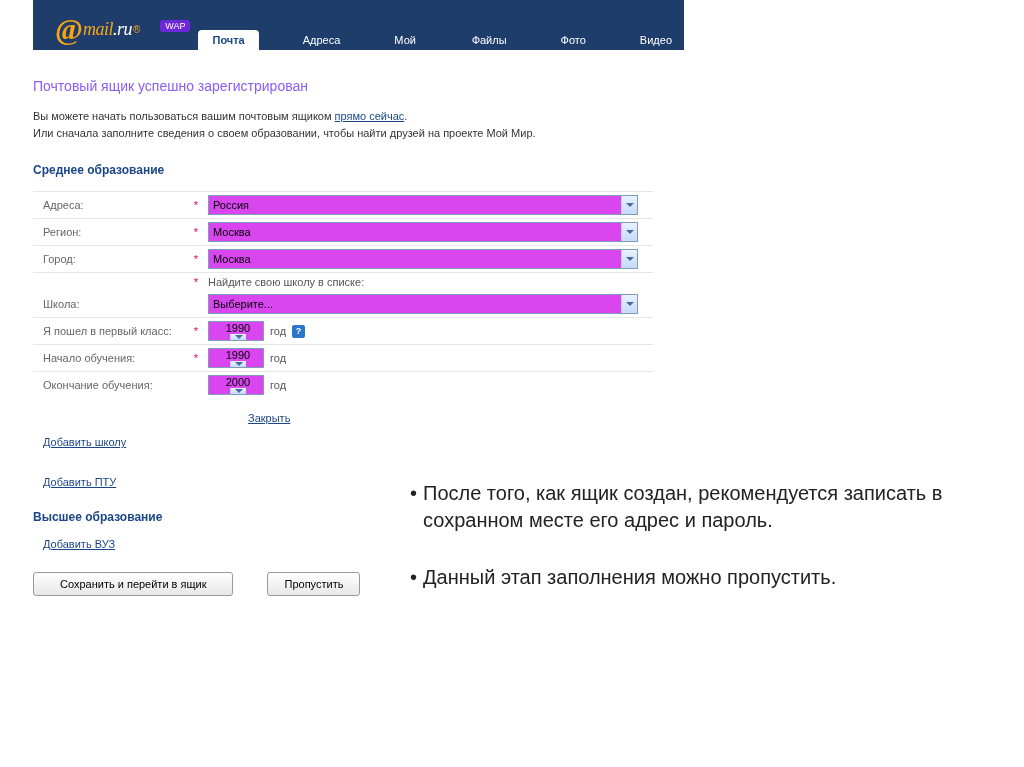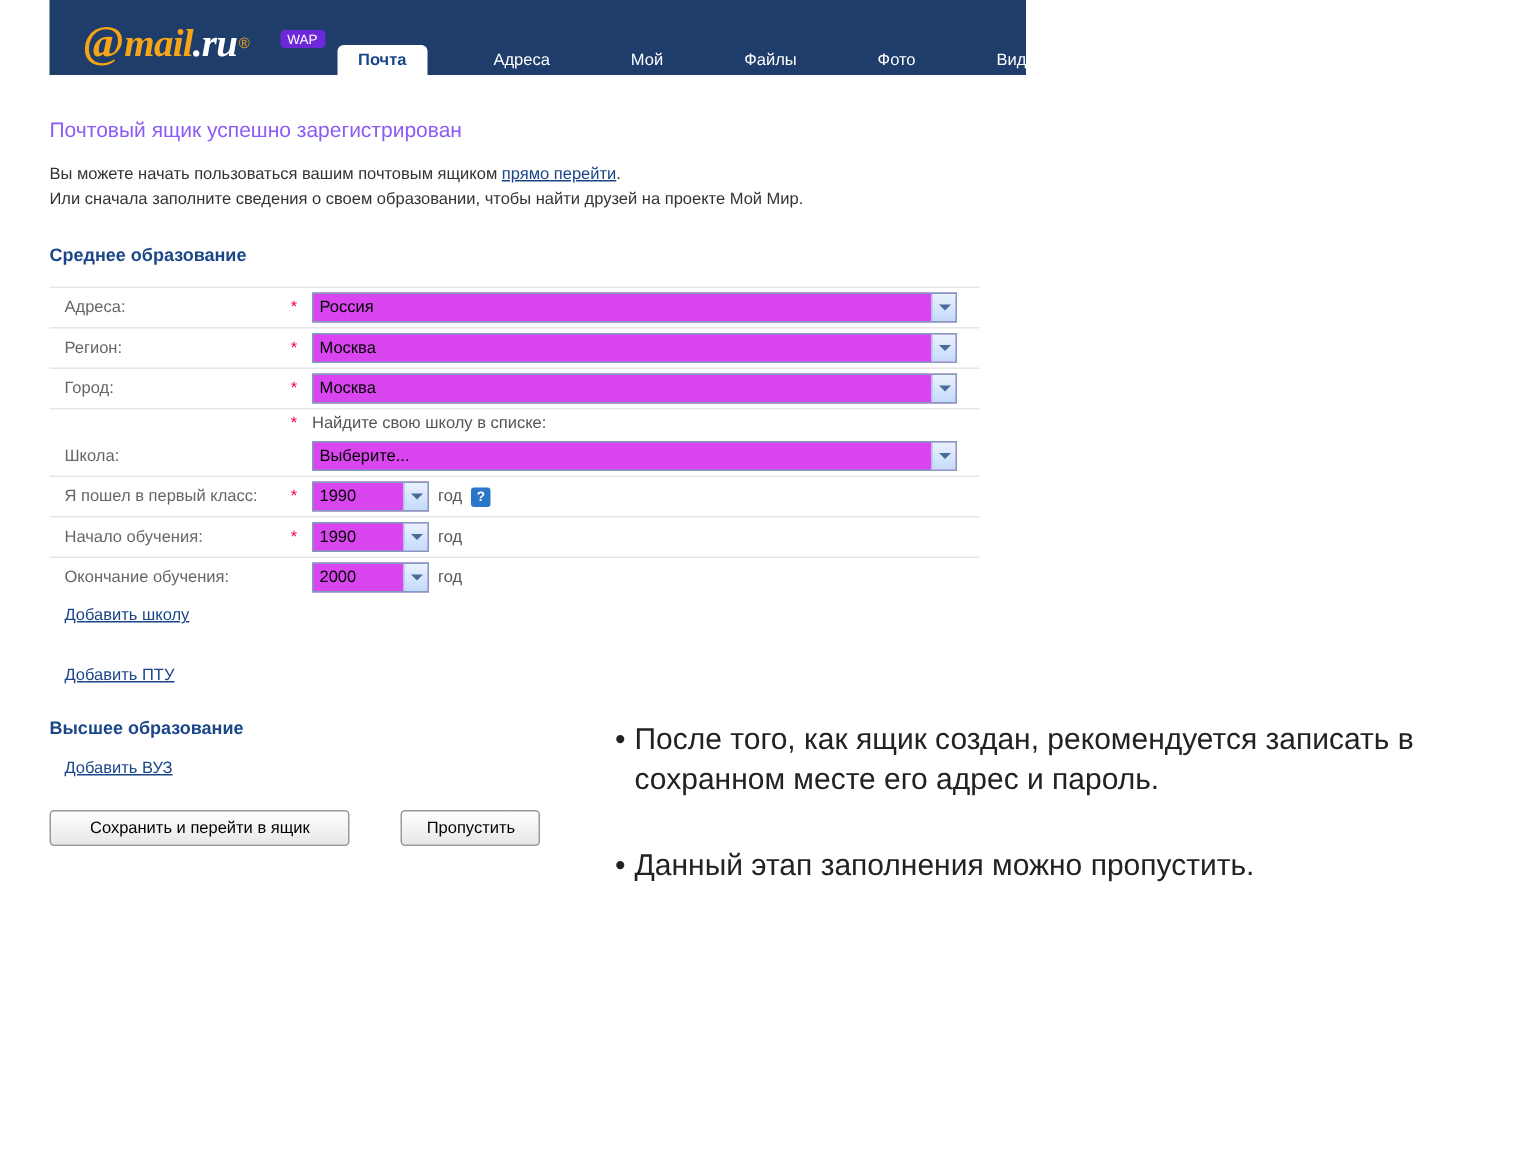--- a/index.html
+++ b/index.html
@@ -28,22 +28,22 @@
     margin-bottom: 4px;
     margin-right: 14px;
   }
   .logo-at {
     font-size: 30px;
     font-weight: bold;
     color: #f7a417;
     font-family: Georgia, serif;
   }
   .logo-text {
-    font-size: 26px;
-    font-weight: bold;
+    font-size: 18px;
+    font-weight: normal;
     font-style: italic;
     color: #f7a417;
     font-family: Georgia, serif;
     letter-spacing: -0.5px;
   }
   .logo-ru {
     color: #fff;
   }
   .logo-r {
     font-size: 10px;
@@ -125,21 +125,21 @@
     height: 20px;
     border: 1px solid #7f9db9;
     background: #d946ef;
     display: flex;
     align-items: center;
     justify-content: space-between;
     padding: 0 0 0 4px;
     font-size: 11px;
     cursor: pointer;
   }
-  .select-box.small { width: 78px; }
+  .select-box.small { width: 56px; flex-direction: column; }
   .select-btn {
     width: 16px;
     height: 18px;
     background: linear-gradient(#e9f2fd, #c4dafb);
     border-left: 1px solid #bcd2ee;
     display: flex;
     align-items: center;
     justify-content: center;
   }
   .select-btn::after {
@@ -222,21 +222,21 @@
     <div class="nav-tab">Мой Мир</div>
     <div class="nav-tab">Файлы</div>
     <div class="nav-tab">Фото</div>
     <div class="nav-tab">Видео</div>
   </div>
 </div>
 
 <div class="content">
   <div class="page-title">Почтовый ящик успешно зарегистрирован</div>
   <div class="intro-text">
-    <span>Вы можете начать пользоваться вашим почтовым ящиком </span><a href="#">прямо перейти</a><span>.</span><br>
+    <span>Вы можете начать пользоваться вашим почтовым ящиком </span><a href="#">прямо сейчас</a><span>.</span><br>
     <span>Или сначала заполните сведения о своем образовании, чтобы найти друзей на проекте Мой Мир.</span>
   </div>
 
   <div class="section-title">Среднее образование</div>
 
   <table class="form-table">
     <tbody>
         <tr class="sep">
       <td class="label-col">Адреса:</td>
       <td class="star-col">*</td>
@@ -318,20 +318,21 @@
             <span>2000</span>
             <span class="select-btn"></span>
           </div>
           <span class="year-suffix">год</span>
         </div>
       </td>
     </tr>
   </tbody>
     </table>
 
+  <div class="close-link"><a href="#">Закрыть</a></div>
   <div class="link-row"><a href="#">Добавить школу</a></div>
 
   <div class="section-spacer"></div>
   <div class="link-row"><a href="#">Добавить ПТУ</a></div>
 
   <div class="section-spacer"></div>
   <div class="section-title">Высшее образование</div>
   <div class="link-row"><a href="#">Добавить ВУЗ</a></div>
 
   <div class="button-row">

